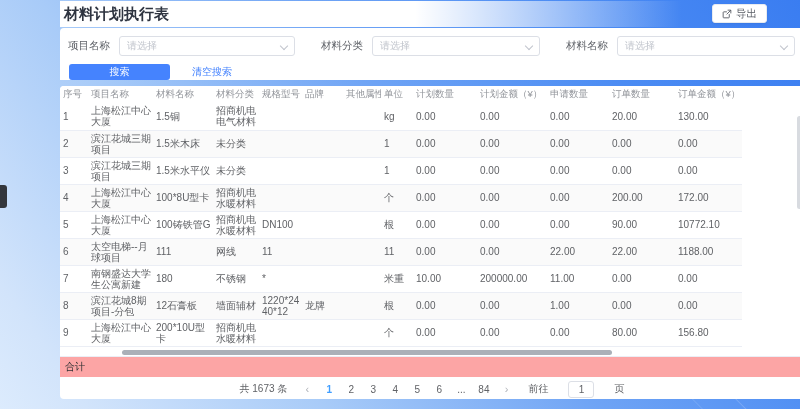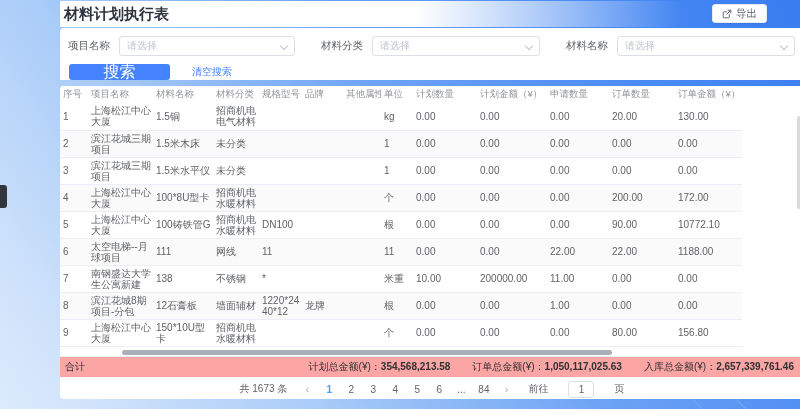--- a/index.html
+++ b/index.html
@@ -45,21 +45,21 @@
     position: relative; height: 20px; border: 1px solid #dcdfe6; border-radius: 3px;
     background: #fff; display: flex; align-items: center; padding: 0 18px 0 7px; cursor: pointer;
   }
   .select-box .ph { font-size: 10px; color: #c0c4cc; }
   .sel-1 { width: 176px; } .sel-2 { width: 168px; } .sel-3 { width: 178px; }
   .chev { position: absolute; right: 7px; top: 6px; width: 6px; height: 6px;
     border-right: 1.3px solid #c0c4cc; border-bottom: 1.3px solid #c0c4cc; transform: rotate(45deg); }
   .action-row { display: flex; align-items: center; margin-top: 8px; padding-left: 1px; }
   .search-btn {
     width: 101px; height: 16px; background: #4583fe; color: #fff; border: none; border-radius: 3px;
-    font-size: 16px; font-family: Liberation Sans, sans-serif; display: flex; align-items: center; justify-content: center; cursor: pointer;
+    font-size: 10px; font-family: Liberation Sans, sans-serif; display: flex; align-items: center; justify-content: center; cursor: pointer;
   }
   .clear-link { margin-left: 22px; font-size: 10px; color: #4583fe; cursor: pointer; }
 
   .gap6 { height: 6px; }
 
   
   .table-card { position: relative; background: #fff; border-radius: 4px; height: 313px; overflow: hidden; }
   table { border-collapse: collapse; table-layout: fixed; width: 682px; padding-left: 13px; }
   thead th {
     height: 17px; font-size: 9.5px; font-weight: 400; color: #909399; text-align: left;
@@ -282,21 +282,21 @@
             <td>11</td>
             <td>0.00</td>
             <td>0.00</td>
             <td>22.00</td>
             <td>22.00</td>
             <td>1188.00</td>
           </tr>
           <tr>
             <td>7</td>
             <td>南钢盛达大学生公寓新建</td>
-            <td>138</td>
+            <td>180</td>
             <td>不锈钢</td>
             <td>*</td>
             <td></td>
             <td></td>
             <td>米重</td>
             <td>10.00</td>
             <td>200000.00</td>
             <td>11.00</td>
             <td>0.00</td>
             <td>0.00</td>
@@ -312,46 +312,41 @@
             <td>根</td>
             <td>0.00</td>
             <td>0.00</td>
             <td>1.00</td>
             <td>0.00</td>
             <td>0.00</td>
           </tr>
           <tr>
             <td>9</td>
             <td>上海松江中心大厦</td>
-            <td>150*10U型卡</td>
+            <td>200*10U型卡</td>
             <td>招商机电
 水暖材料</td>
             <td></td>
             <td></td>
             <td></td>
             <td>个</td>
             <td>0.00</td>
             <td>0.00</td>
             <td>0.00</td>
             <td>80.00</td>
             <td>156.80</td>
           </tr>
         </tbody>
     </table>
 
     <div class="h-scroll"></div>
     <div class="v-scroll"></div>
 
     <div class="summary">
       <span class="sum-label">合计</span>
-      <span class="totals" id="totals">
-          <span class="total-item"><span class="t-label">计划总金额(¥)：</span><span class="t-value">354,568,213.58</span></span>
-          <span class="total-item"><span class="t-label">订单总金额(¥)：</span><span class="t-value">1,050,117,025.63</span></span>
-          <span class="total-item"><span class="t-label">入库总金额(¥)：</span><span class="t-value">2,657,339,761.46</span></span>
-        </span>
     </div>
 
     <div class="pagination">
       <span class="pg-total">共 1673 条</span>
       <span class="pg-btn arrow">‹</span>
       <span id="pages" style="display:flex;gap:6px;">
           <span class="pg-btn current">1</span>
           <span class="pg-btn">2</span>
           <span class="pg-btn">3</span>
           <span class="pg-btn">4</span>

